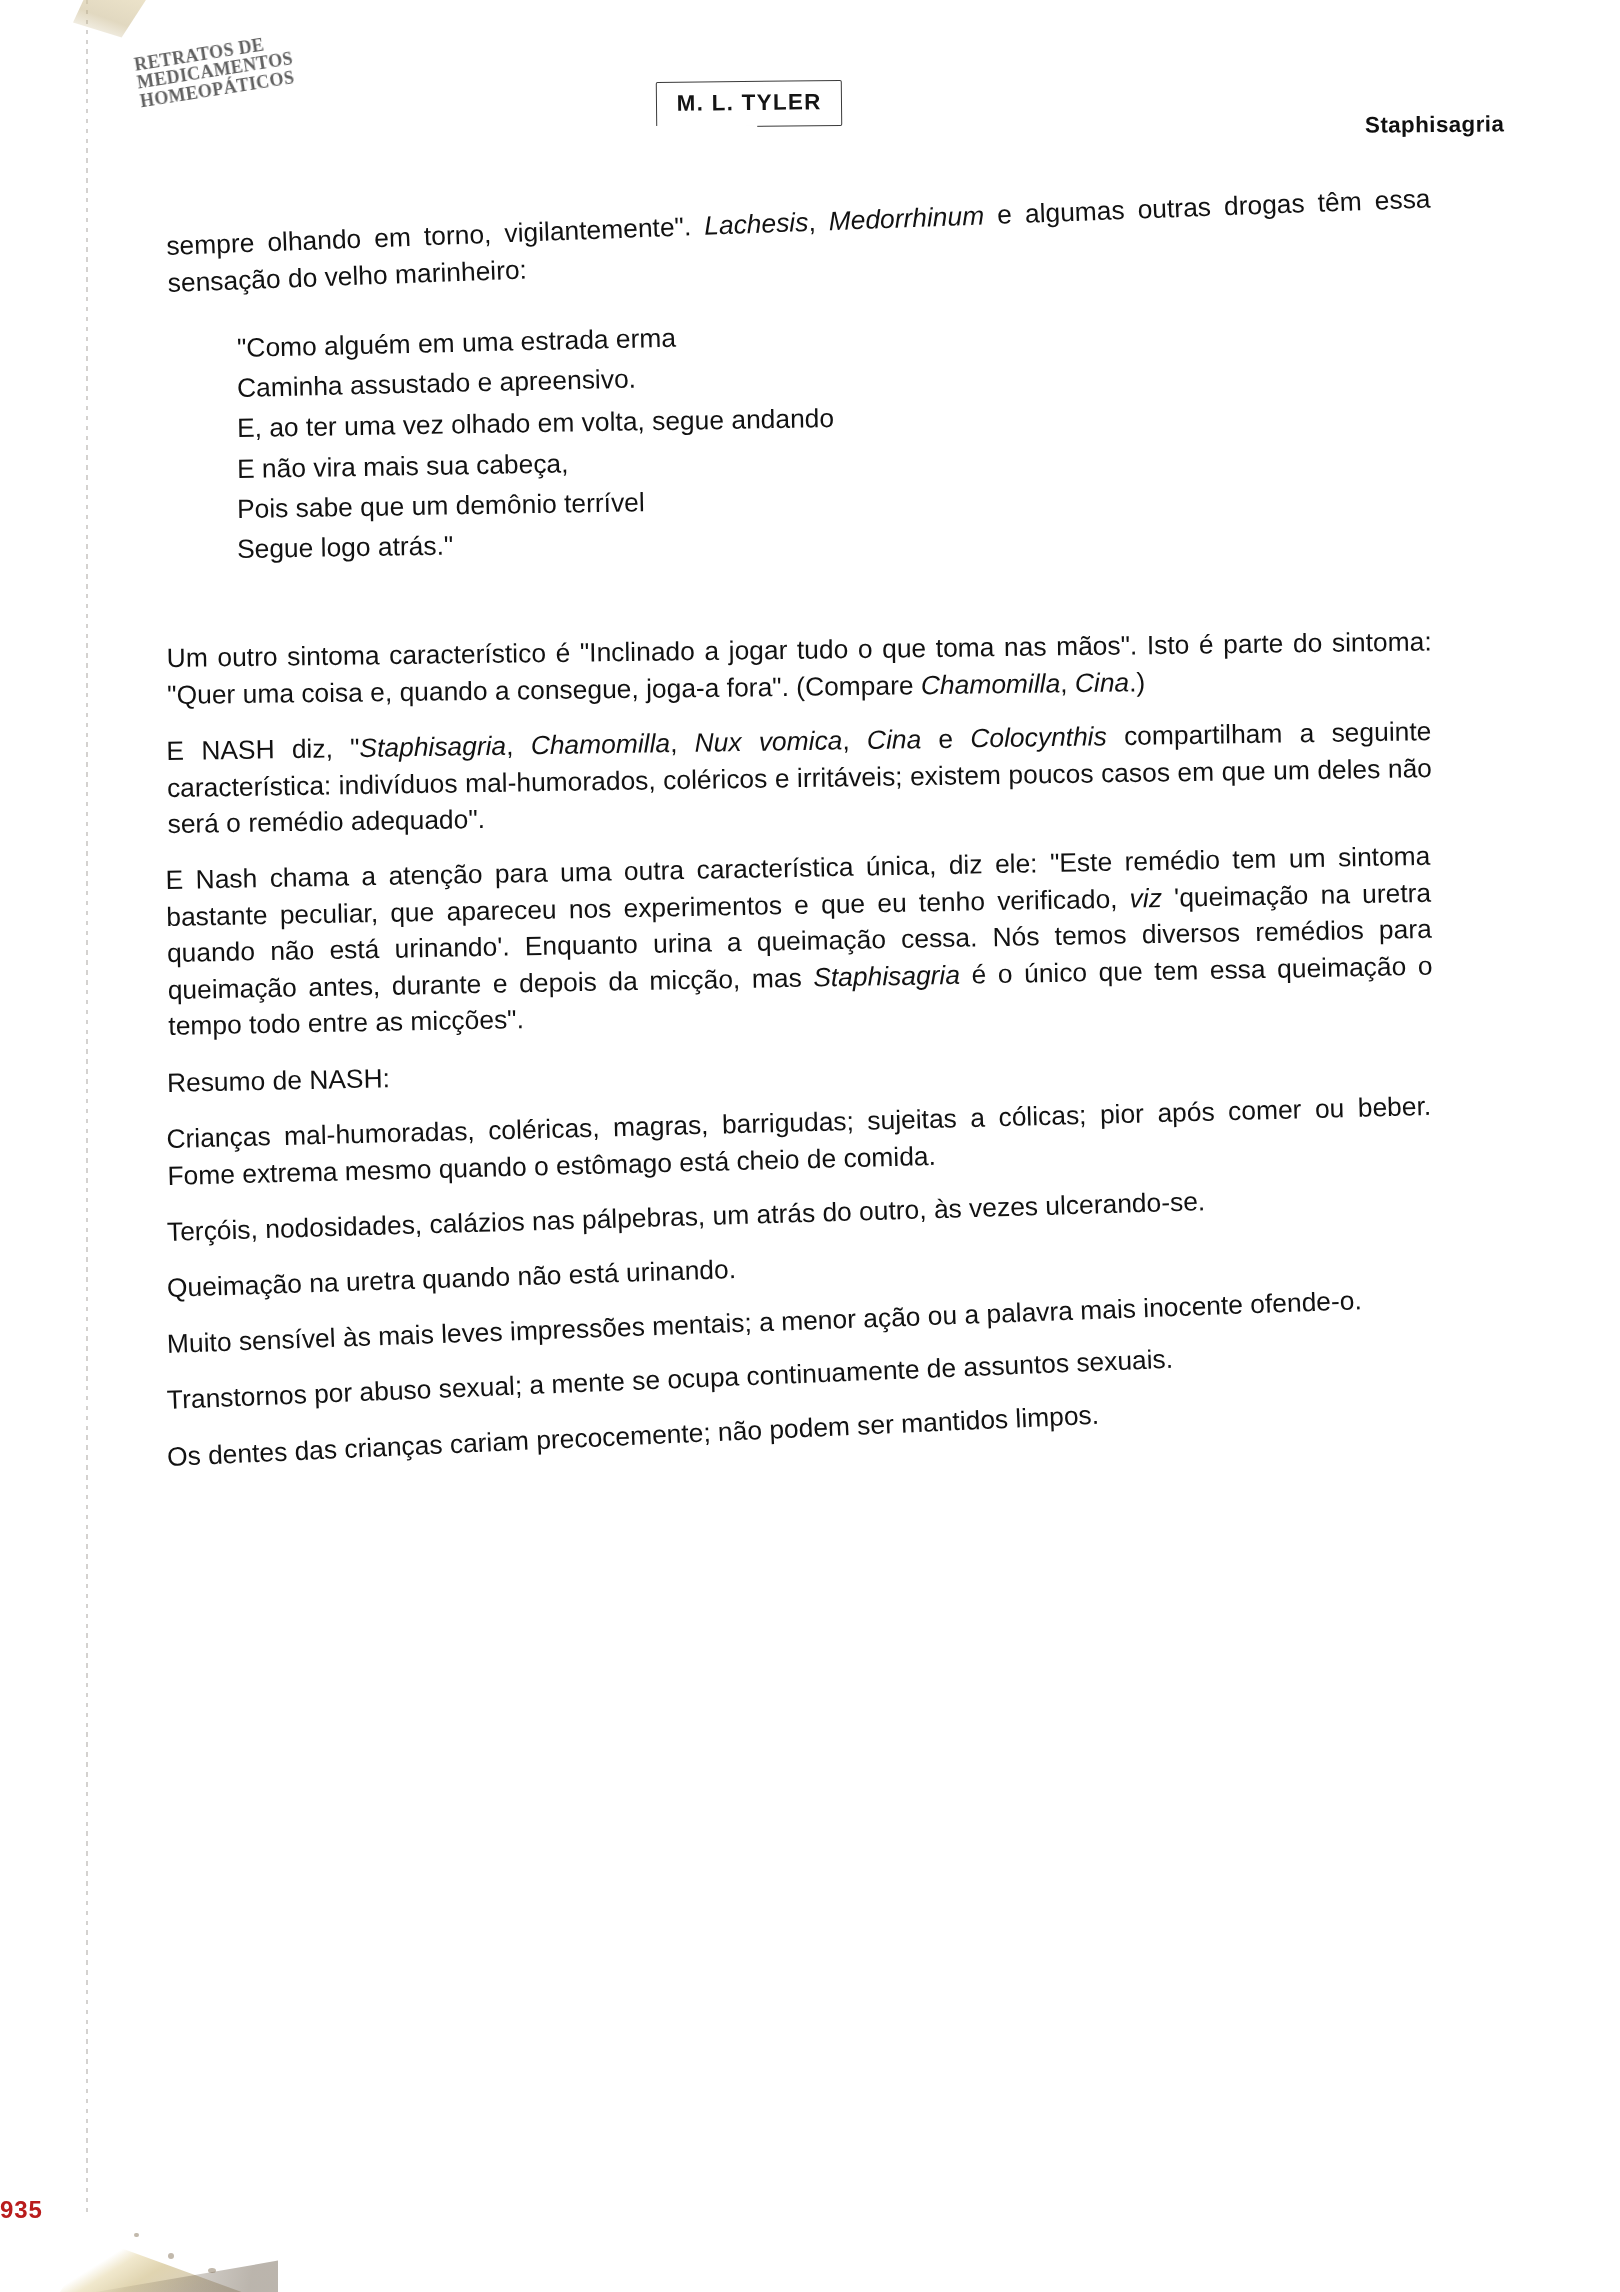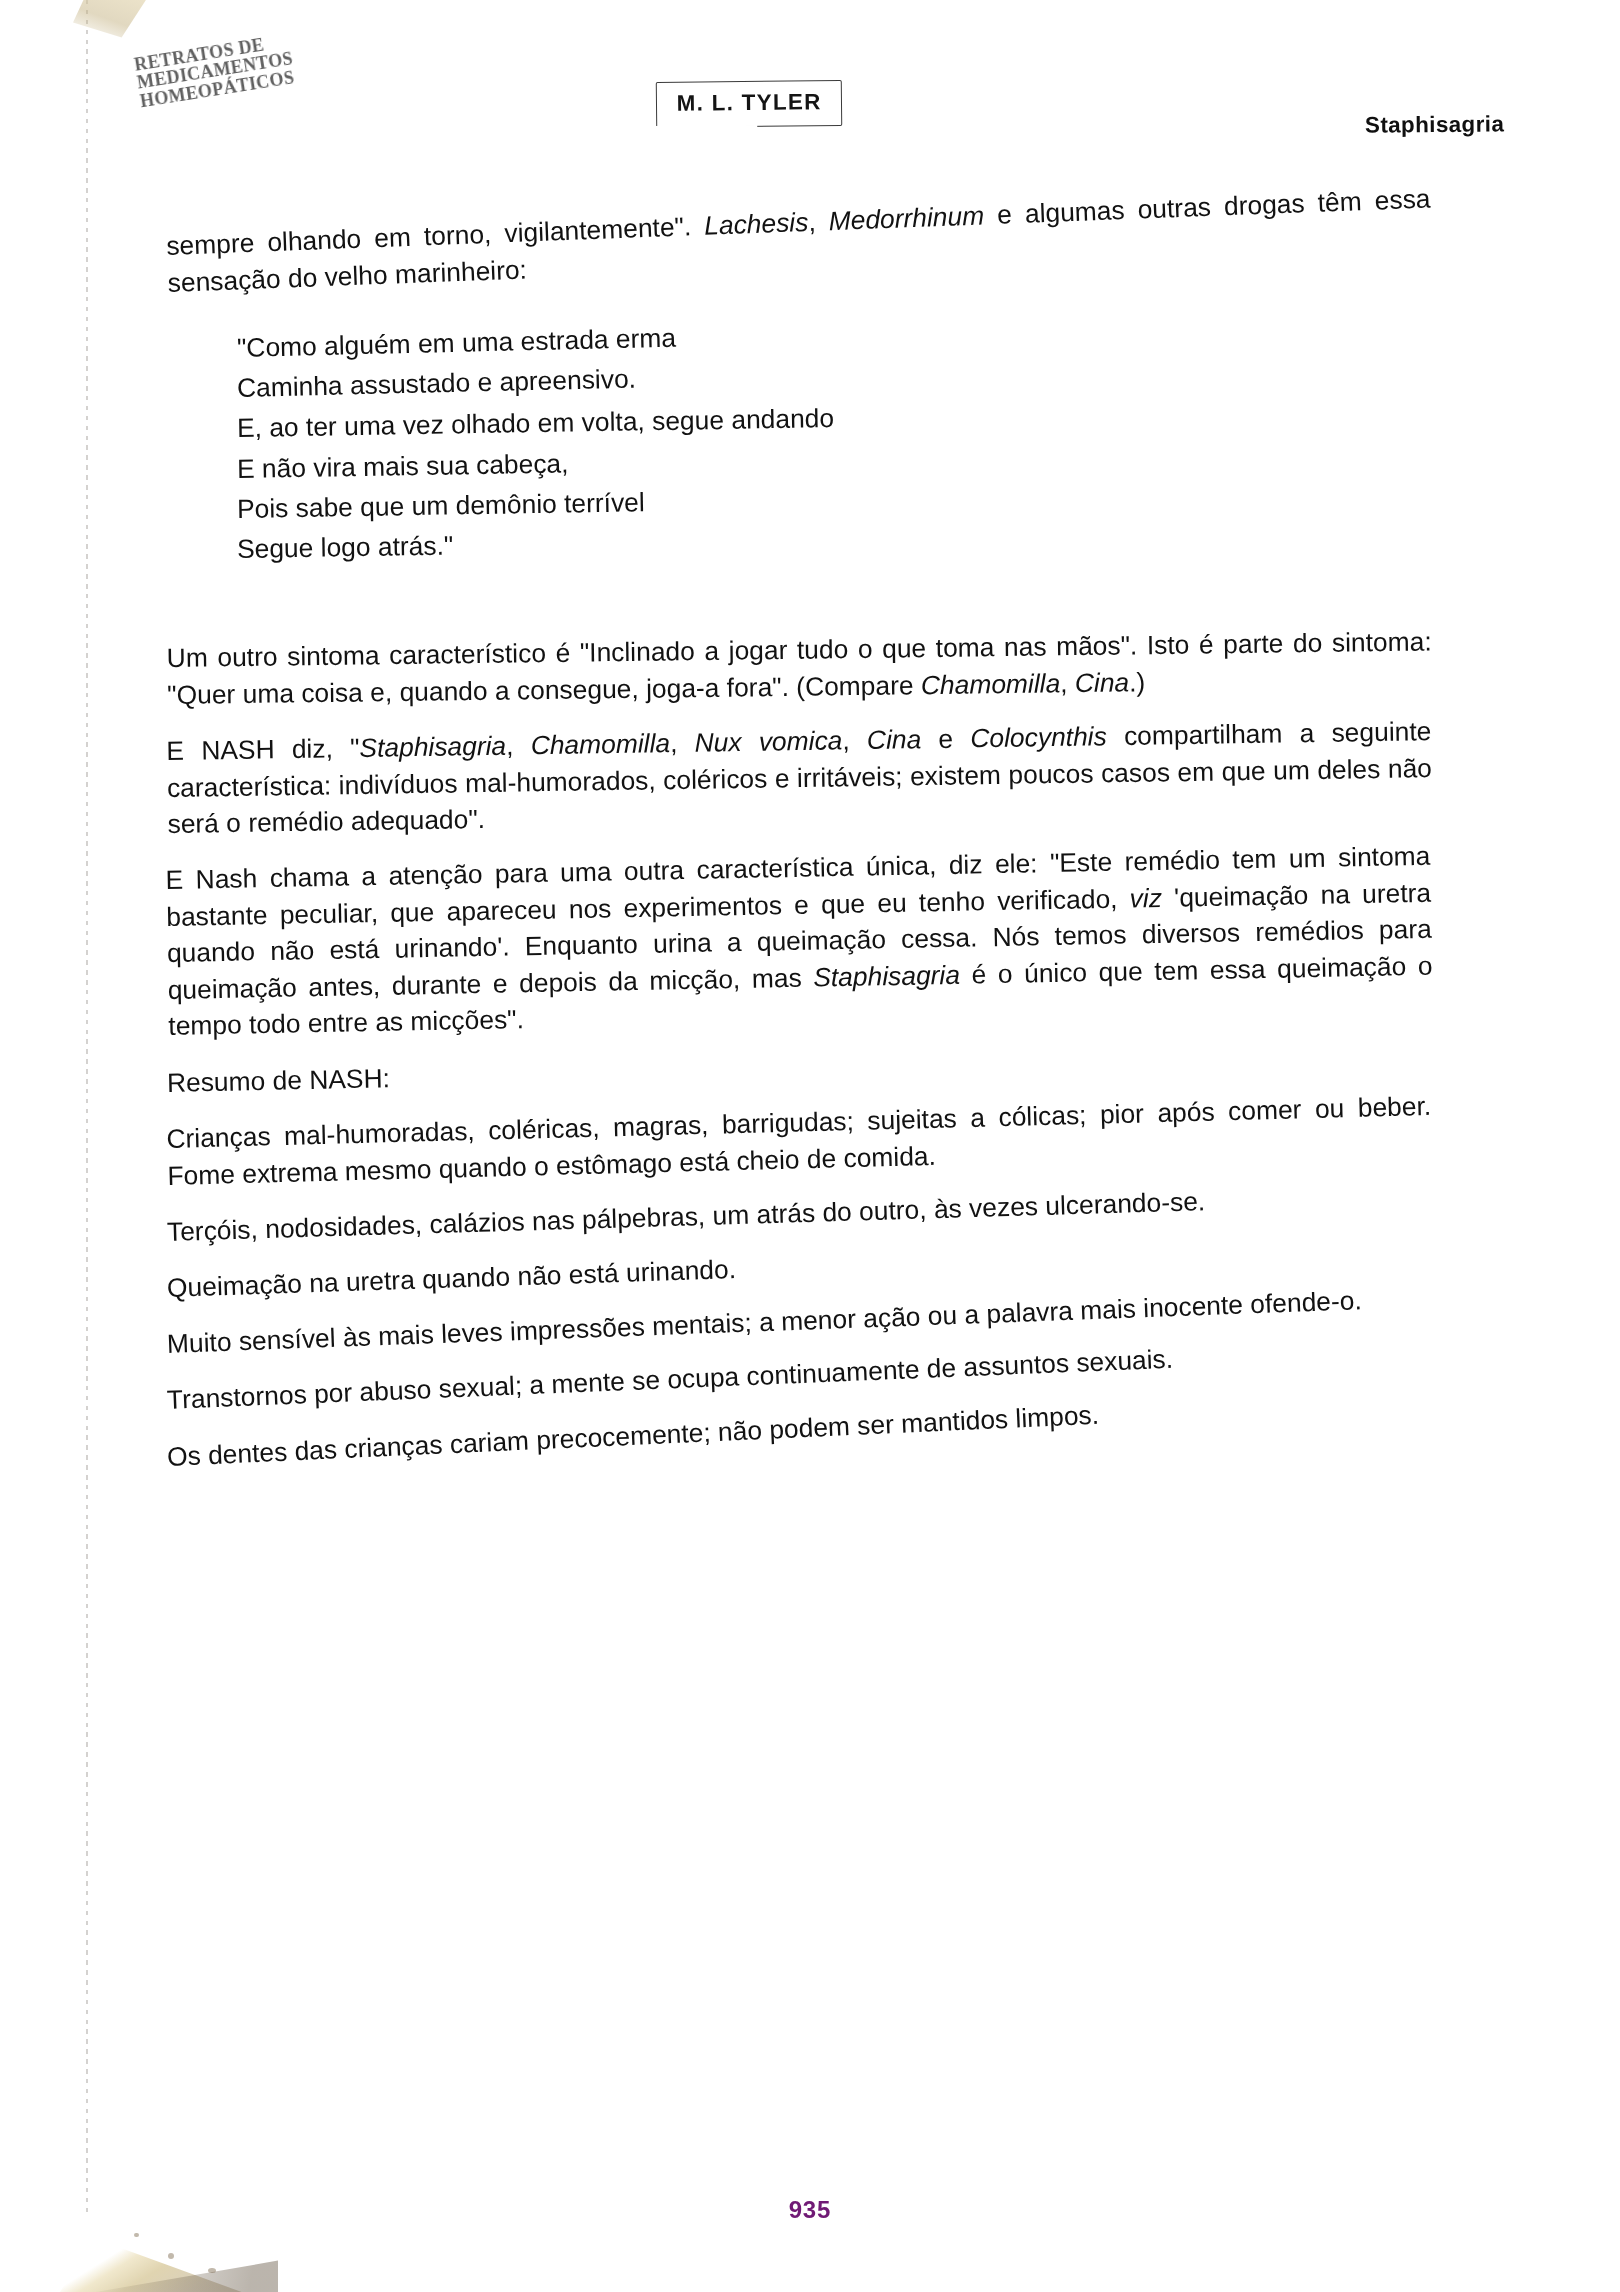--- a/index.html
+++ b/index.html
@@ -171,24 +171,24 @@
     line-height: 1.52;
   }
 
   .gap-lg { height: 30px; }
 
   
   .page-number {
     position: absolute;
     left: 0; right: 0;
     top: 2196px;
-    text-align: center;
+    text-align: left;
     font-weight: bold;
     font-size: 24px;
-    color: #701a75;
+    color: #b91c1c;
     letter-spacing: 0.9px;
   }
 </style>
 </head>
 <body>
 
 <div id="page">
 
   <div class="scan-spine"></div>
   <div class="scan-corner-tl"></div>

